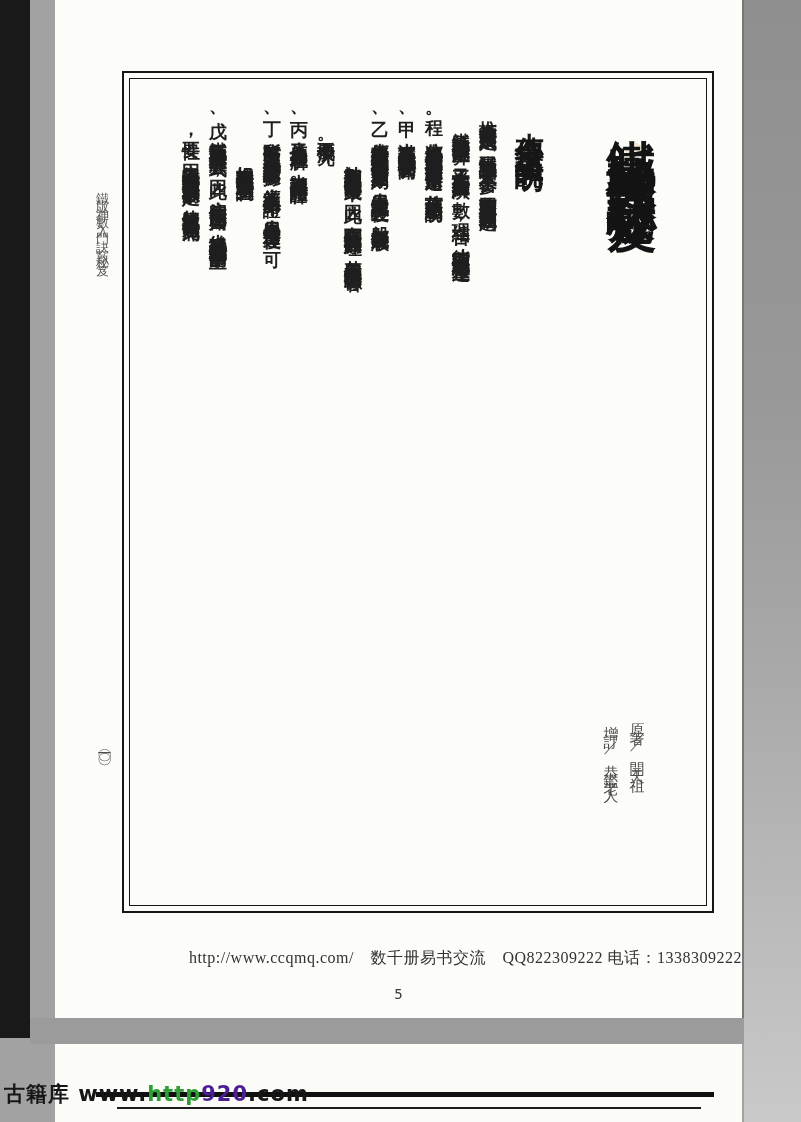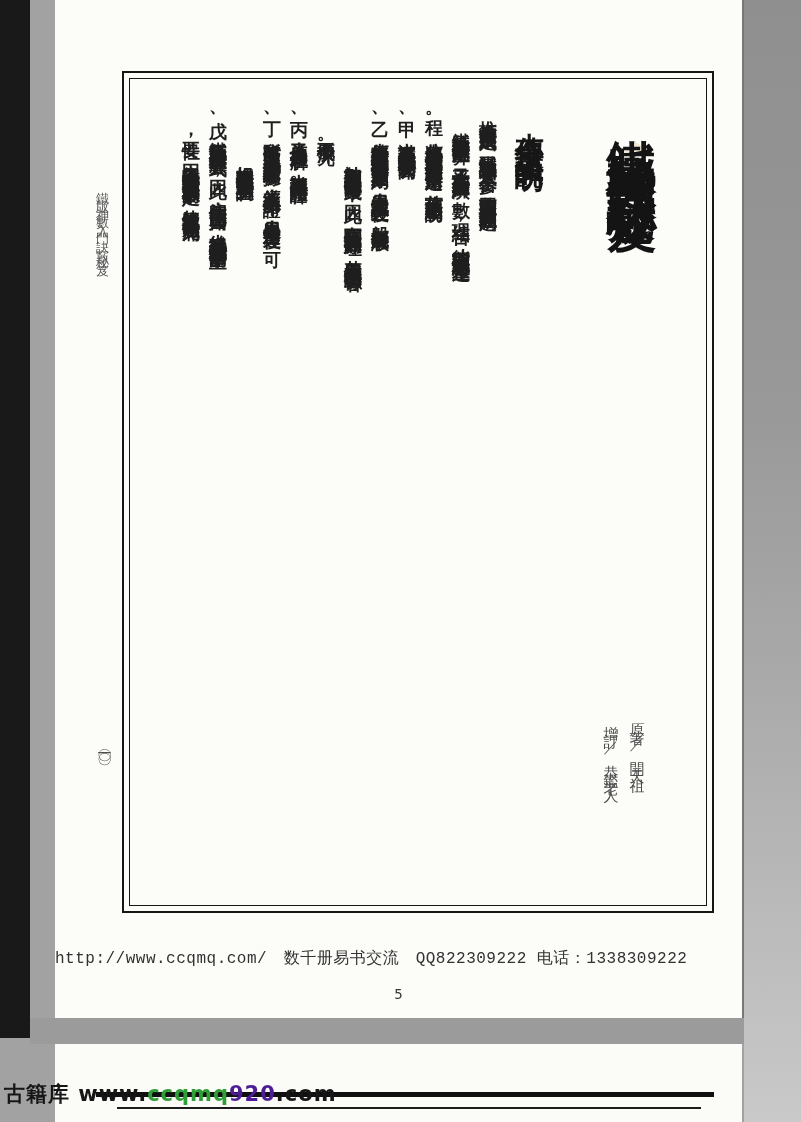--- a/index.html
+++ b/index.html
@@ -33,22 +33,22 @@
   .subtitle .particle{font-size:15px;letter-spacing:2px;}
   .body-cols{position:absolute;top:28px;right:204px;height:798px;color:#1f1f1f;}
   .body-cols .col{font-size:18px;line-height:27px;letter-spacing:1.5px;font-weight:600;}
   .col.ind-a{padding-top:12px;}
   .col.ind-b{padding-top:20px;}
   .col.ind-c{padding-top:44px;}
   .margin-title{position:absolute;left:38px;top:182px;font-size:13px;line-height:18px;
       letter-spacing:8px;color:#565656;}
   .margin-num{position:absolute;left:42px;top:738px;font-size:14px;line-height:16px;
       letter-spacing:4px;color:#4e4e4e;}
-  .footer-contact{position:absolute;left:0;top:948px;width:100%;text-align:left;
-      font-family:Liberation Mono, monospace;font-size:16px;color:#323232;letter-spacing:.5px;}
+  .footer-contact{position:absolute;left:0;top:948px;width:100%;text-align:right;
+      font-family:Liberation Serif, serif;font-size:16px;color:#323232;letter-spacing:.5px;}
   .footer-num{position:absolute;left:0;top:986px;width:100%;text-align:center;
       font-family:"DejaVu Sans Mono", monospace;font-size:14px;color:#3a3a3a;}
   
   .page2{position:absolute;left:55px;top:1044px;width:687px;height:78px;background:#fbfbf8;}
   .p2-border-thick{position:absolute;left:41px;top:48px;width:618px;height:5px;background:#101010;}
   .p2-border-thin{position:absolute;left:62px;top:63px;width:584px;height:2px;background:#1c1c1c;}
   
   .watermark{position:absolute;left:4px;top:1080px;font-family:"DejaVu Sans", sans-serif;
       font-size:21px;font-weight:bold;color:#161616;letter-spacing:1px;}
   .watermark .wm-green{color:#2f9e36;}
@@ -108,16 +108,16 @@
     <div class="footer-contact">http://www.ccqmq.com/　数千册易书交流　QQ822309222 电话：1338309222</div>
     <div class="footer-num">5</div>
   </div>
 
   <div class="page2">
     <div class="p2-border-thick"></div>
     <div class="p2-border-thin"></div>
   </div>
 
   <div class="watermark">
-    <span>古籍库 www.</span><span class="wm-green">ccqmq</span><span class="wm-red">920</span><span>.com</span>
+    <span>古籍库 www.</span><span class="wm-green">http</span><span class="wm-red">920</span><span>.com</span>
   </div>
 
 </div>
 
 </body></html>

